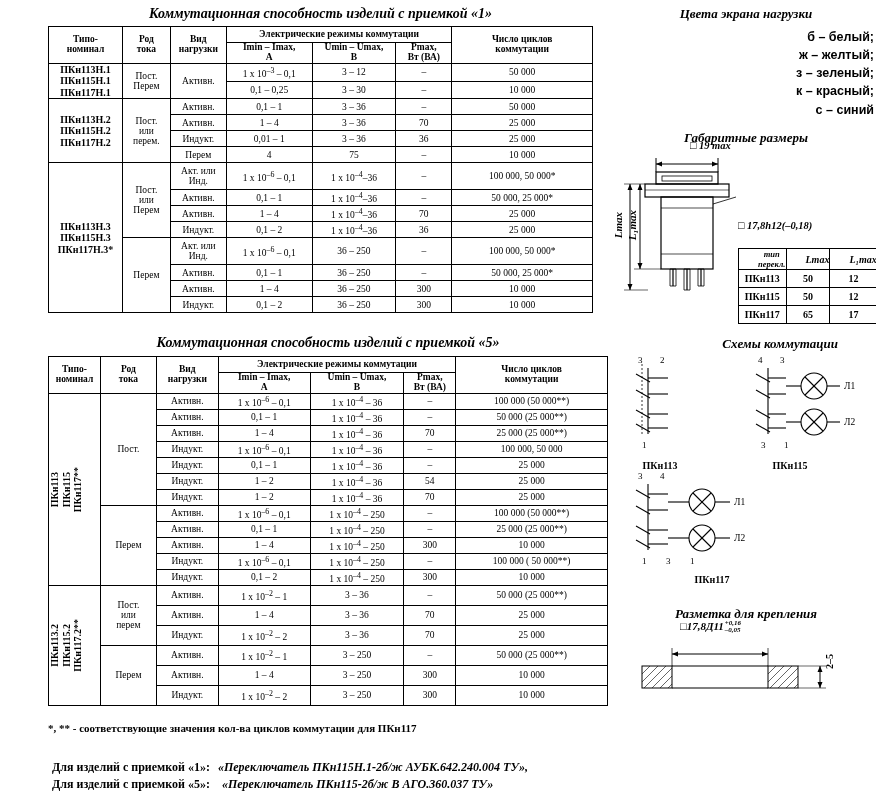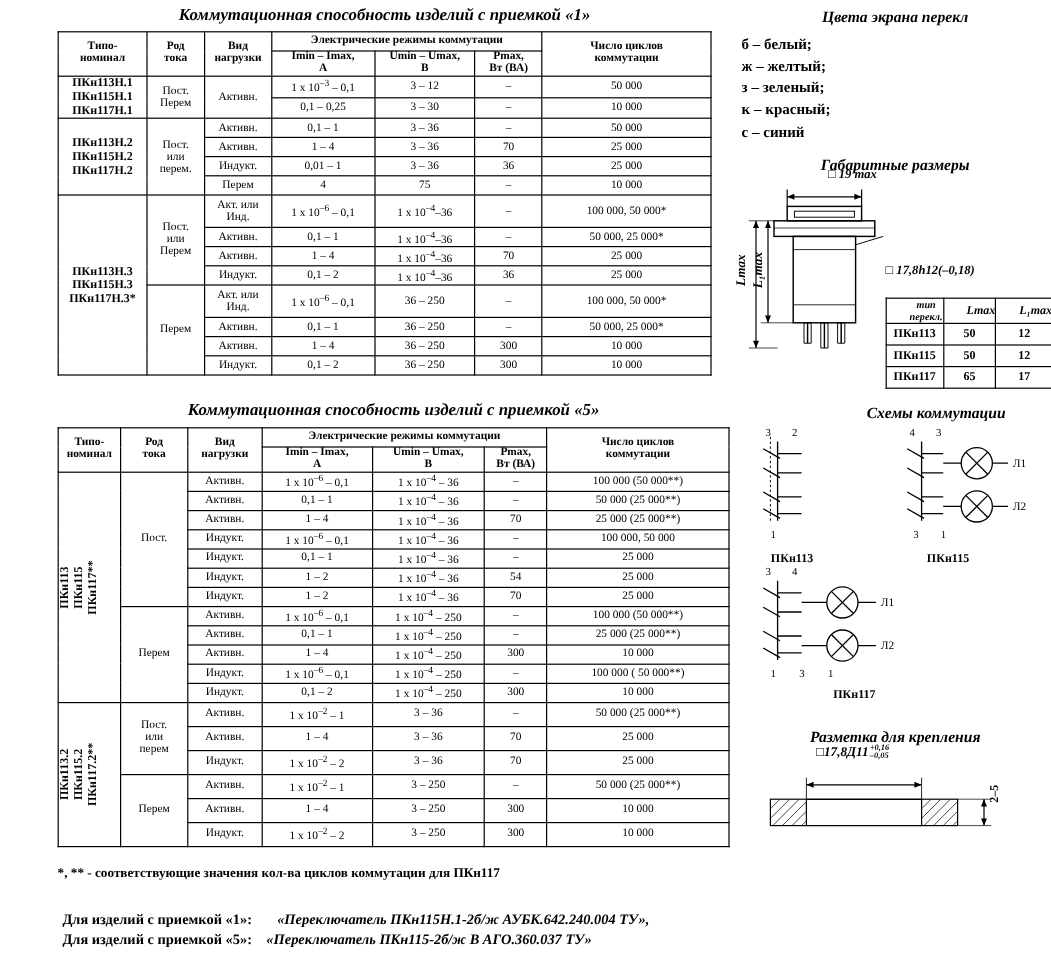--- a/index.html
+++ b/index.html
@@ -35,21 +35,21 @@
   .vert{
     writing-mode:vertical-rl;transform:rotate(180deg);
     font-weight:bold;font-size:10px;white-space:nowrap;line-height:1.15;
   }
   .sm{font-size:9.5px;}
 
   
   #t2wrap{position:absolute;left:48px;top:356px;}
   #t2{width:560px;}
   #t2 td{height:15px;}
-  .legend{font-family:Liberation Serif, serif;font-size:12.5px;font-weight:bold;line-height:1.45;text-align:left;}
+  .legend{font-family:Liberation Sans, sans-serif;font-size:12.5px;font-weight:bold;line-height:1.45;text-align:right;}
 
   
   #dimtbl td{font-size:10px;height:17px;font-weight:bold;}
   #dimtbl .dh{font-style:italic;padding-left:19px;}
 
   .note{font-size:11px;font-weight:bold;}
   .order{font-size:12px;font-weight:bold;}
   .it{font-style:italic;}
 
   svg{display:block;}
@@ -398,28 +398,28 @@
       <td class="sm">10 000</td>
     </tr>
   </tbody>
       </table>
   </div>
 
   <div class="note" style="position:absolute;left:48px;top:722px;text-align:center;">*, ** - соответствующие значения кол-ва циклов коммутации для ПКн117</div>
 
   <div style="position:absolute;left:52px;top:757px;width:800px;">
     <span class="order">Для изделий с приемкой «1»:</span>
-    <span class="order it" style="margin-left:17px">«Переключатель ПКн115Н.1-2б/ж  АУБК.642.240.004 ТУ»,</span>
+    <span class="order it" style="margin-left:4px">«Переключатель ПКн115Н.1-2б/ж  АУБК.642.240.004 ТУ»,</span>
   </div>
   <div style="position:absolute;left:52px;top:774px;width:800px;">
     <span class="order">Для изделий с приемкой «5»:</span>
     <span class="order it" style="margin-left:8px">«Переключатель ПКн115-2б/ж В АГО.360.037 ТУ»</span>
   </div>
 
-  <div class="title-sm" style="position:absolute;left:618px;top:6px;width:256px;">Цвета экрана перекл</div>
+  <div class="title-sm" style="position:absolute;left:618px;top:6px;width:256px;">Цвета экрана нагрузки</div>
   <div class="legend" style="position:absolute;left:618px;top:28px;width:256px;">
     <div>б – белый;</div>
     <div>ж – желтый;</div>
     <div>з – зеленый;</div>
     <div>к – красный;</div>
     <div>с – синий</div>
   </div>
 
   <div class="title-sm" style="position:absolute;left:618px;top:130px;width:256px;">Габаритные размеры</div>
 

